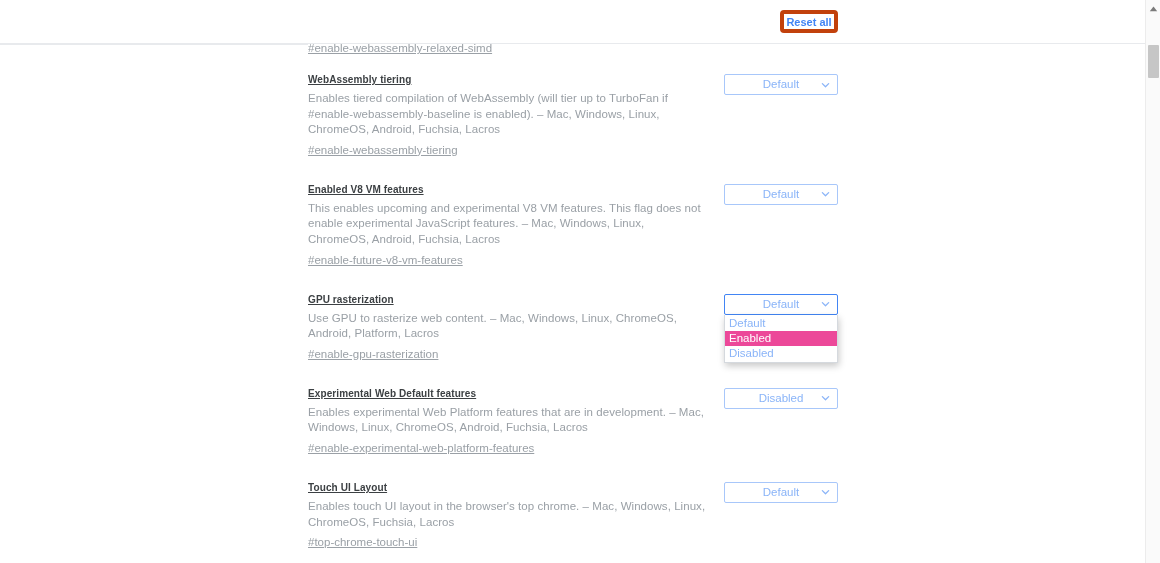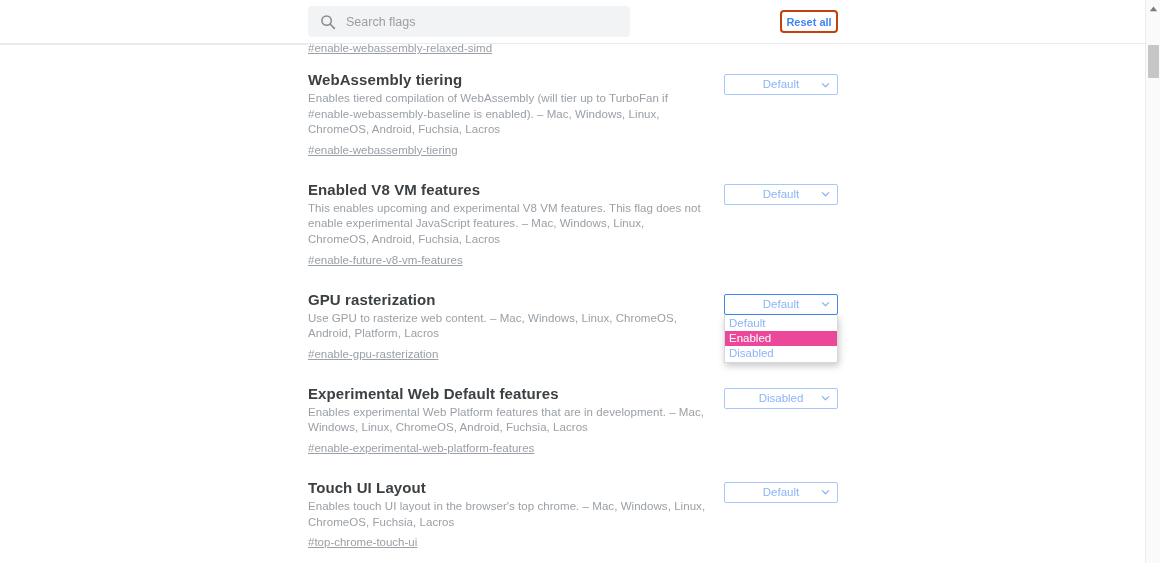--- a/index.html
+++ b/index.html
@@ -60,21 +60,21 @@
     padding: 0;
   }
   .search-input::placeholder { color: #9aa0a6; }
 
   .reset-all {
     position: absolute;
     left: 780px;
     top: 10px;
     width: 58px;
     height: 23px;
-    border: 2px solid #c2410c;
+    border: 4px solid #c2410c;
     border-radius: 4px;
     background: #ffffff;
     color: #4285f4;
     font-size: 11px;
     font-weight: bold;
     font-family: "Liberation Sans", sans-serif;
     display: flex;
     align-items: center;
     justify-content: center;
     cursor: pointer;
@@ -109,26 +109,27 @@
     margin-left: 308px;
     width: 530px;
     padding: 16px 0 8px 0;
   }
 
   .flag-text {
     width: 400px;
   }
 
   .flag-title {
-    font-size: 15px;
+    font-size: 10px;
     font-weight: bold;
     color: #3c4043;
     line-height: 16px;
     margin: 0 0 3px 0;
     letter-spacing: .1px;
+    text-decoration: underline;
   }
 
   .flag-desc {
     font-size: 11.5px;
     color: #9aa0a6;
     line-height: 15.6px;
     margin: 0 0 2px 0;
     letter-spacing: .05px;
   }
 
@@ -250,29 +251,20 @@
     z-index: 6;
   }
 </style>
 </head>
 <body>
 
 <div id="page">
 
   <div class="header">
 
-    <div class="search-wrap">
-      <span class="search-icon">
-        <svg width="16" height="16" viewBox="0 0 16 16">
-          <circle cx="6.6" cy="6.6" r="4.7" fill="none" stroke="#5f6368" stroke-width="1.5"></circle>
-          <line x1="10.2" y1="10.2" x2="14.4" y2="14.4" stroke="#5f6368" stroke-width="1.6" stroke-linecap="round"></line>
-        </svg>
-      </span>
-      <input class="search-input" type="text" placeholder="Search flags" style="">
-    </div>
 
     <div class="reset-all">Reset all</div>
   </div>
   <div class="top-left-line"></div>
 
   <div class="content">
     <div class="flag-list" id="flag-list">
 
       <div class="flag-row">
         <div class="flag-inner" style="padding-top:20px;padding-bottom:0;">

